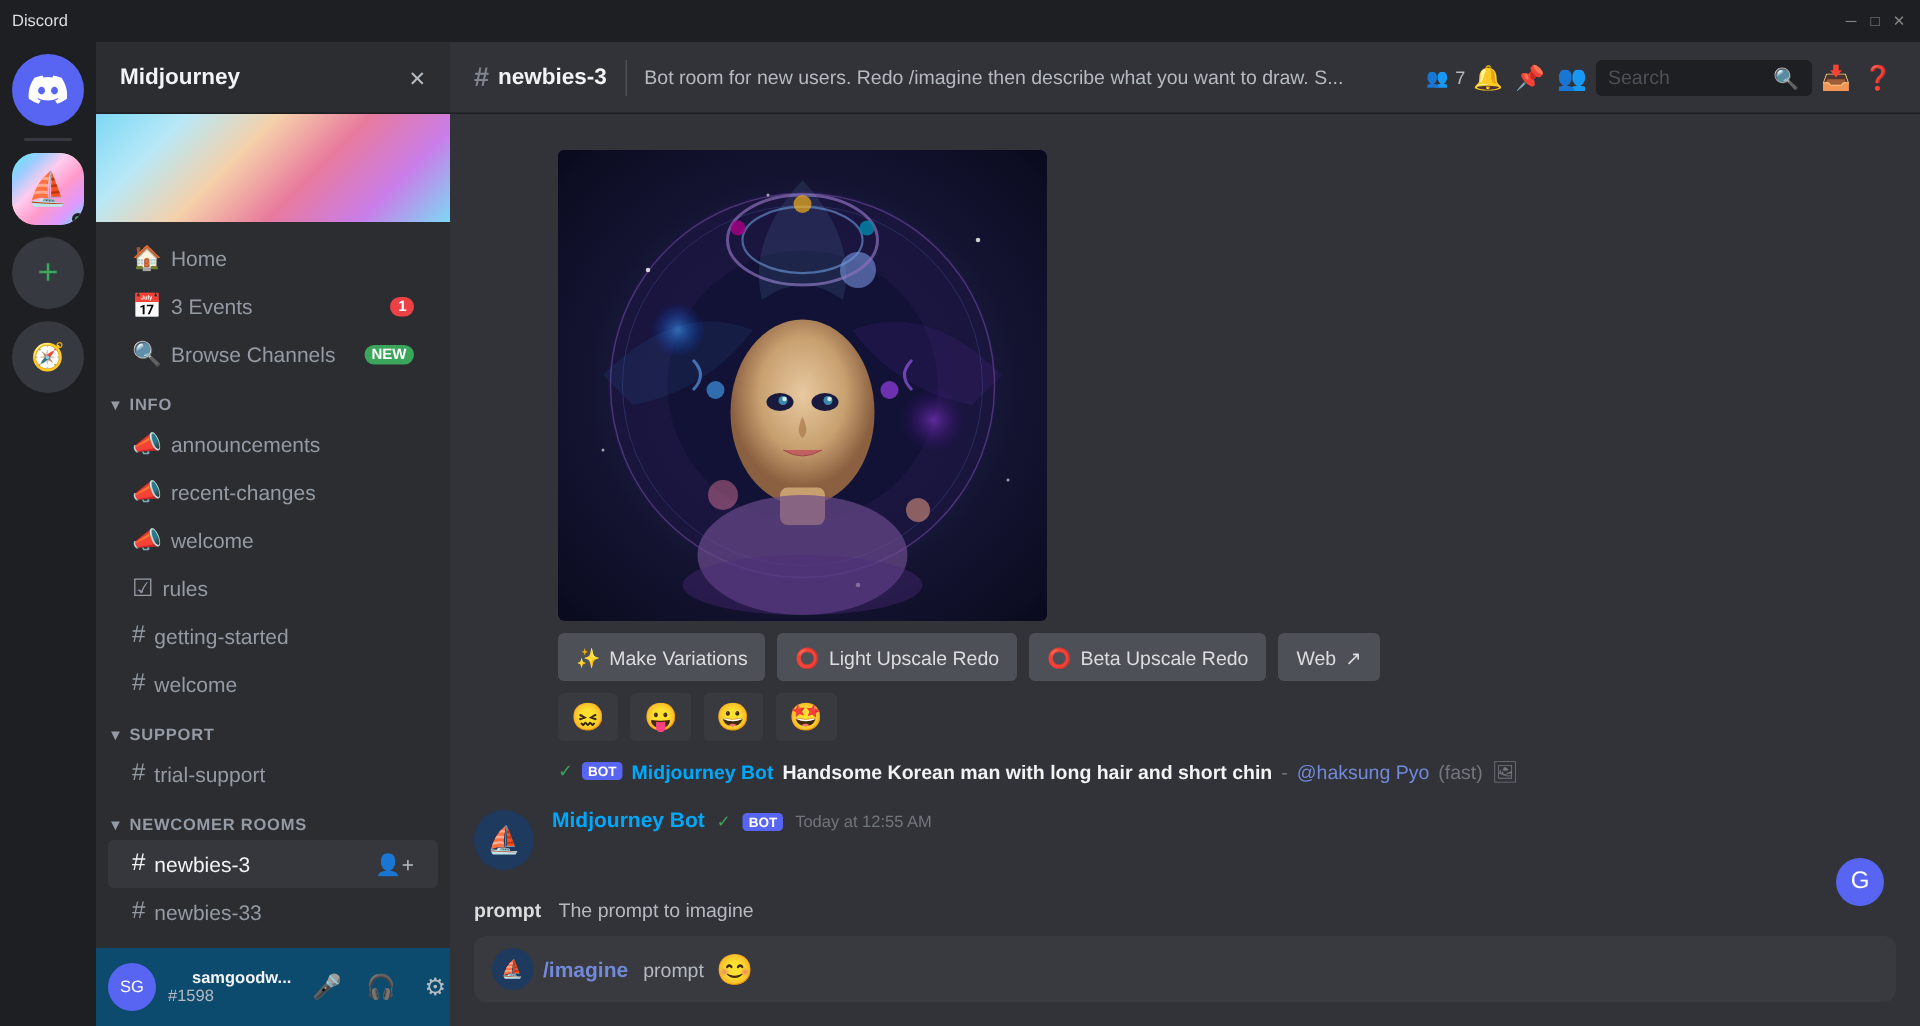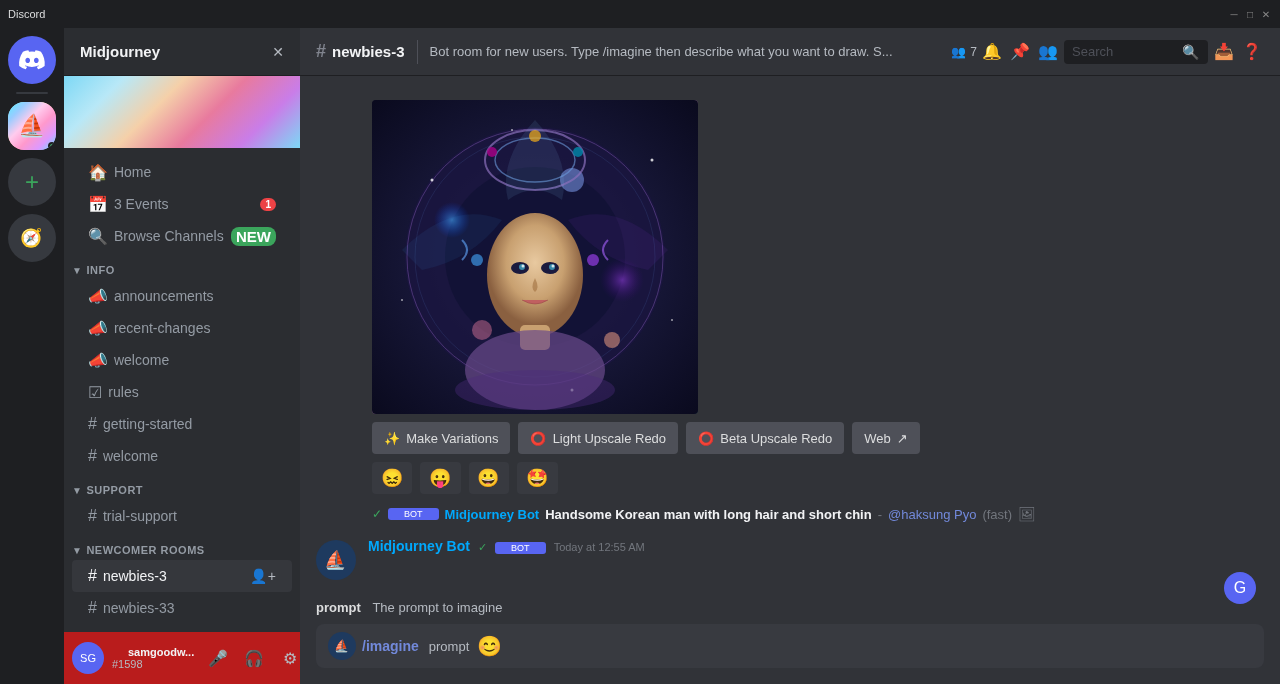--- a/index.html
+++ b/index.html
@@ -165,42 +165,42 @@
       color: white;
       font-size: 10px;
       font-weight: 700;
       padding: 1px 5px;
       border-radius: 8px;
     }
     .channel-item .new-badge {
       margin-left: auto;
       background: #3ba55c;
       color: white;
-      font-size: 15px;
+      font-size: 10px;
       font-weight: 700;
       padding: 1px 5px;
       border-radius: 8px;
       text-transform: uppercase;
     }
     .category-header {
       display: flex;
       align-items: center;
       padding: 12px 16px 4px 8px;
       font-size: 11px;
       font-weight: 700;
       color: #949ba4;
       text-transform: uppercase;
       letter-spacing: 0.5px;
       cursor: pointer;
     }
     .category-header .arrow { margin-right: 4px; font-size: 10px; }
     
     .user-area {
       height: 52px;
-      background: #b91c1c;
+      background: #0c4a6e;
       display: flex;
       align-items: center;
       padding: 0 8px;
       gap: 8px;
       flex-shrink: 0;
     }
     .user-avatar {
       width: 32px;
       height: 32px;
       border-radius: 50%;
@@ -407,22 +407,22 @@
     }
     .message-author {
       font-weight: 600;
       font-size: 14px;
       color: #00a8fc;
     }
     .bot-badge {
       background: #5865f2;
       color: white;
       font-size: 9px;
-      font-weight: 400;
-      padding: 1px 16px;
+      font-weight: 700;
+      padding: 1px 4px;
       border-radius: 3px;
       text-transform: uppercase;
     }
     .message-time {
       font-size: 11px;
       color: #72767d;
     }
     .message-text {
       font-size: 14px;
       color: #dcddde;
@@ -633,21 +633,21 @@
   </div>
 
   <div class="main-content">
 
     <div class="channel-header">
       <div class="channel-header-name">
         <span class="channel-hash">#</span>
         <span>newbies-3</span>
       </div>
       <div class="header-divider"></div>
-      <span class="channel-topic">Bot room for new users. Type /imagine then describe what you want to draw. S...</span>
+      <span class="channel-topic">Bot room for new users. Redo /imagine then describe what you want to draw. S...</span>
       <div class="header-actions">
         <div class="header-btn member-count">
           <span>👥</span>
           <span>7</span>
         </div>
         <div class="header-btn">🔔</div>
         <div class="header-btn">📌</div>
         <div class="header-btn">👥</div>
         <div class="search-bar">
           <input type="text" placeholder="Search" style="">

